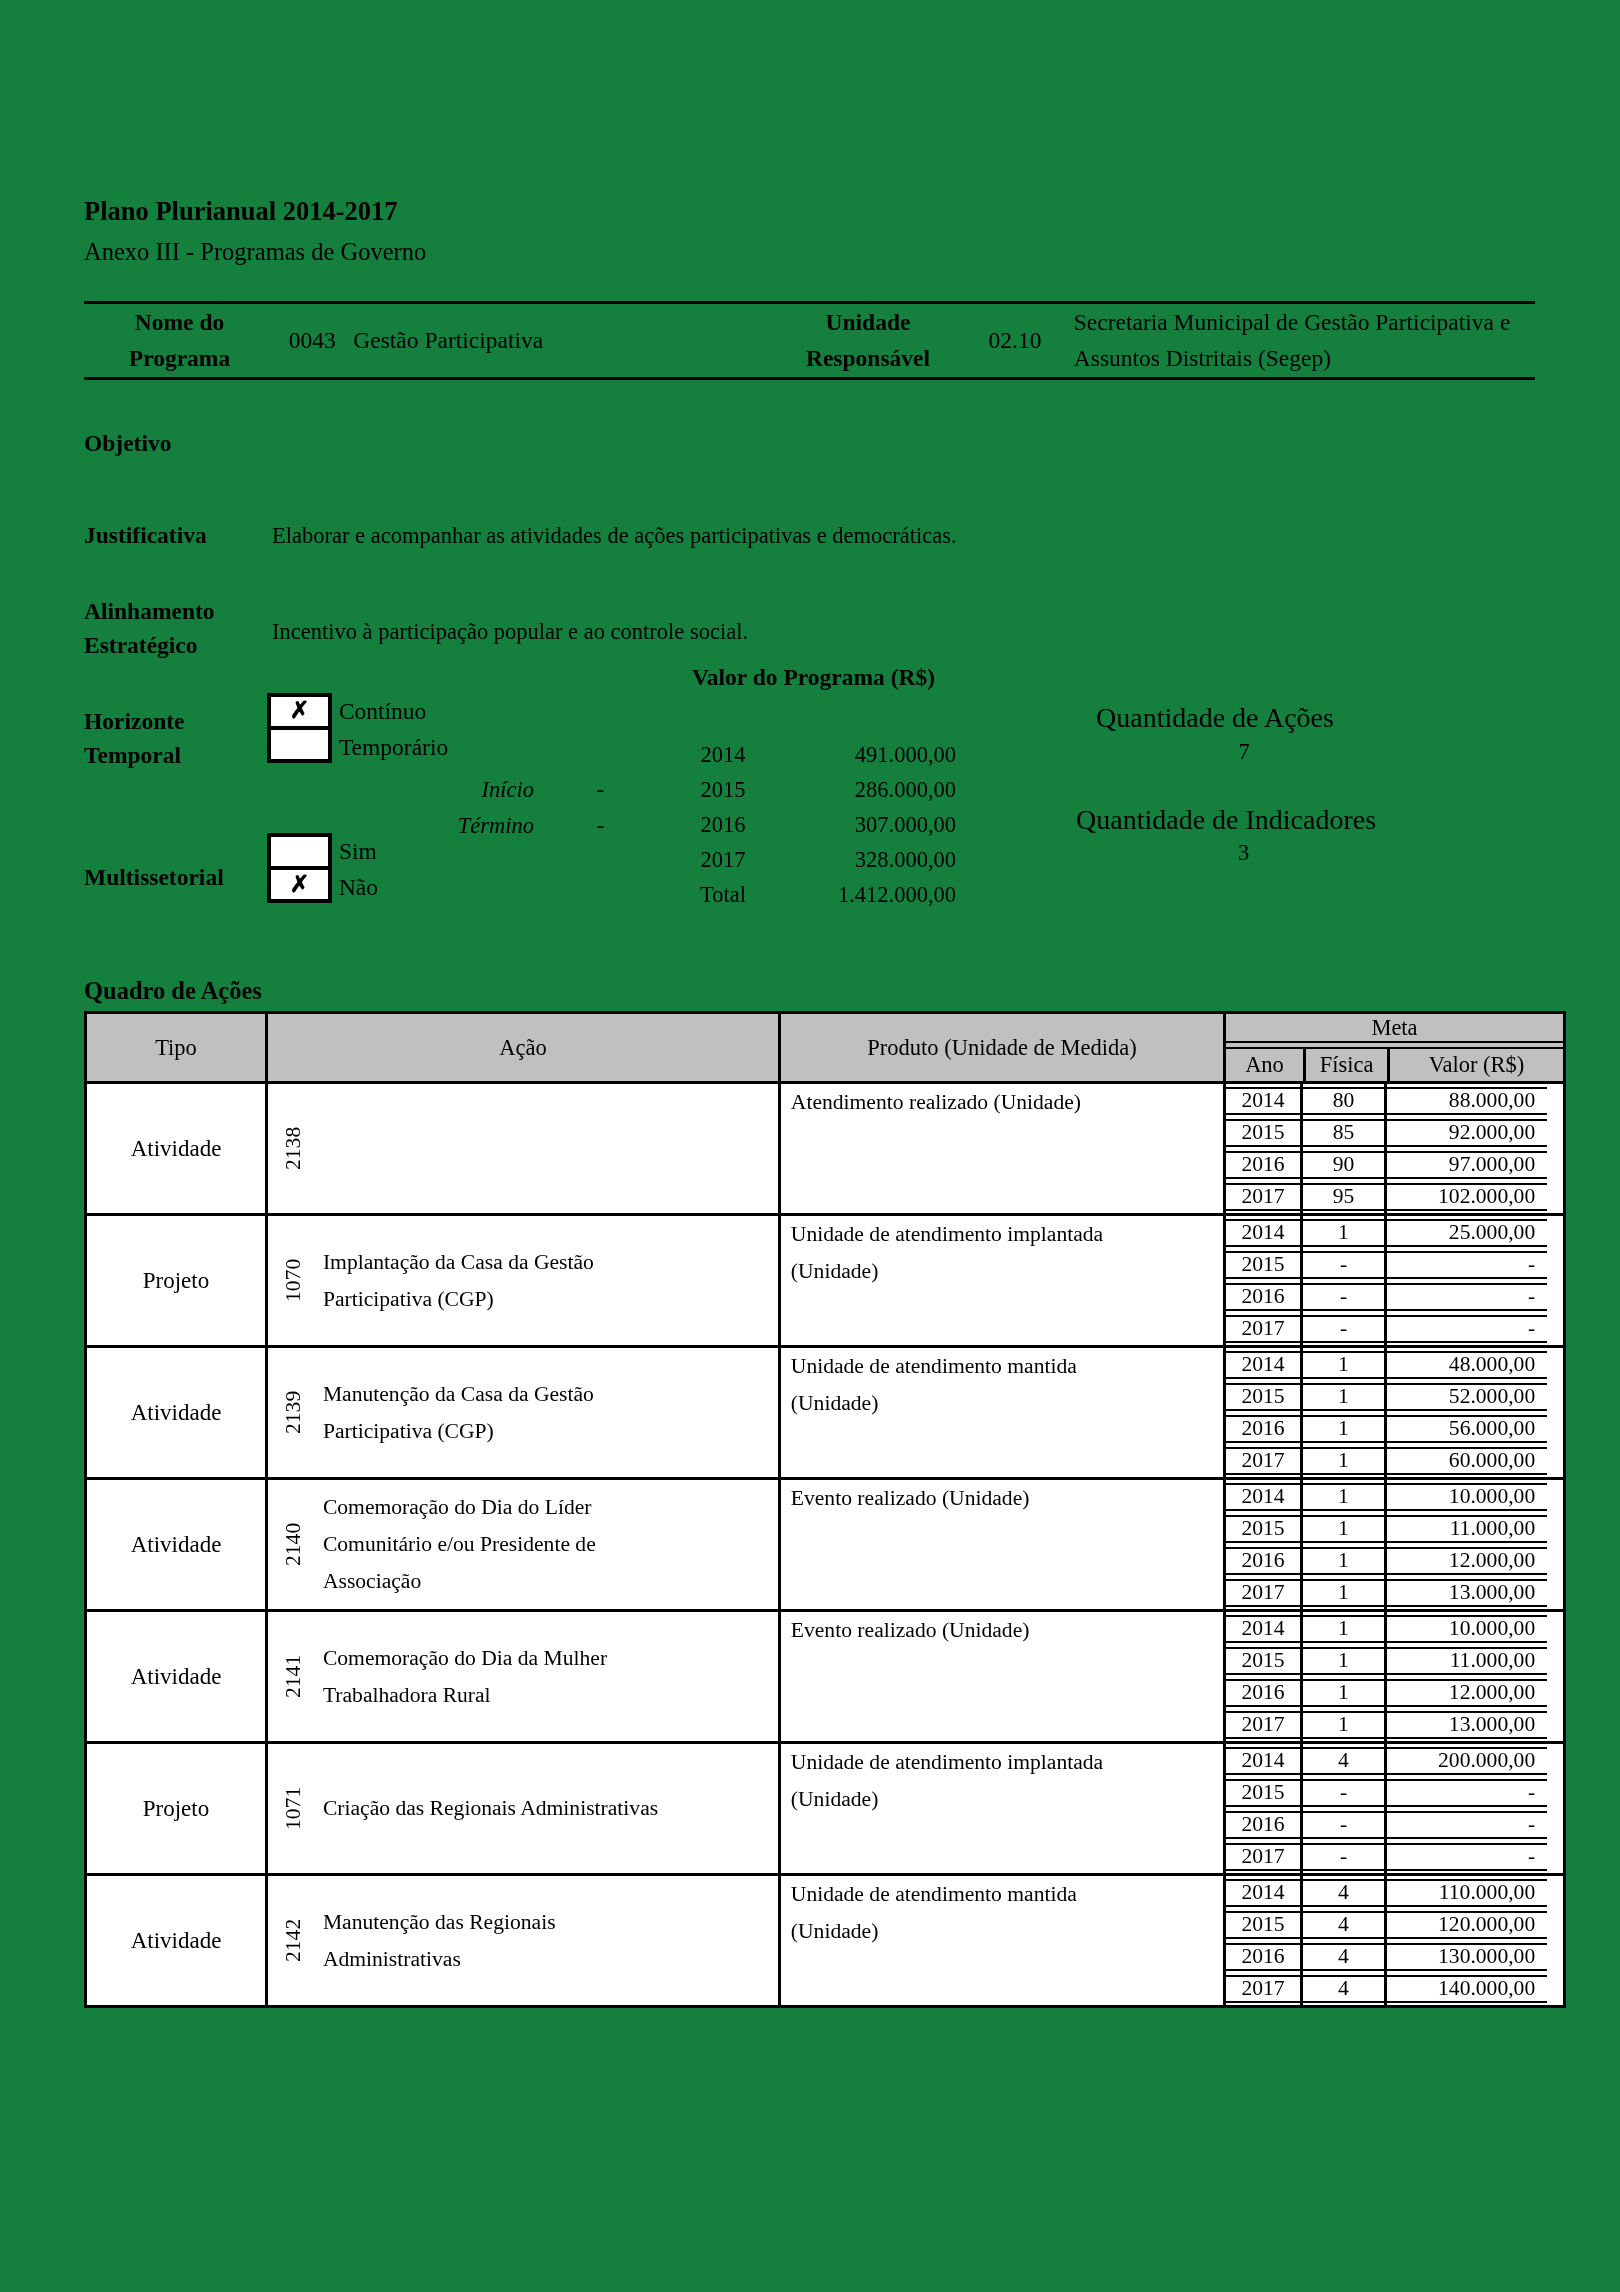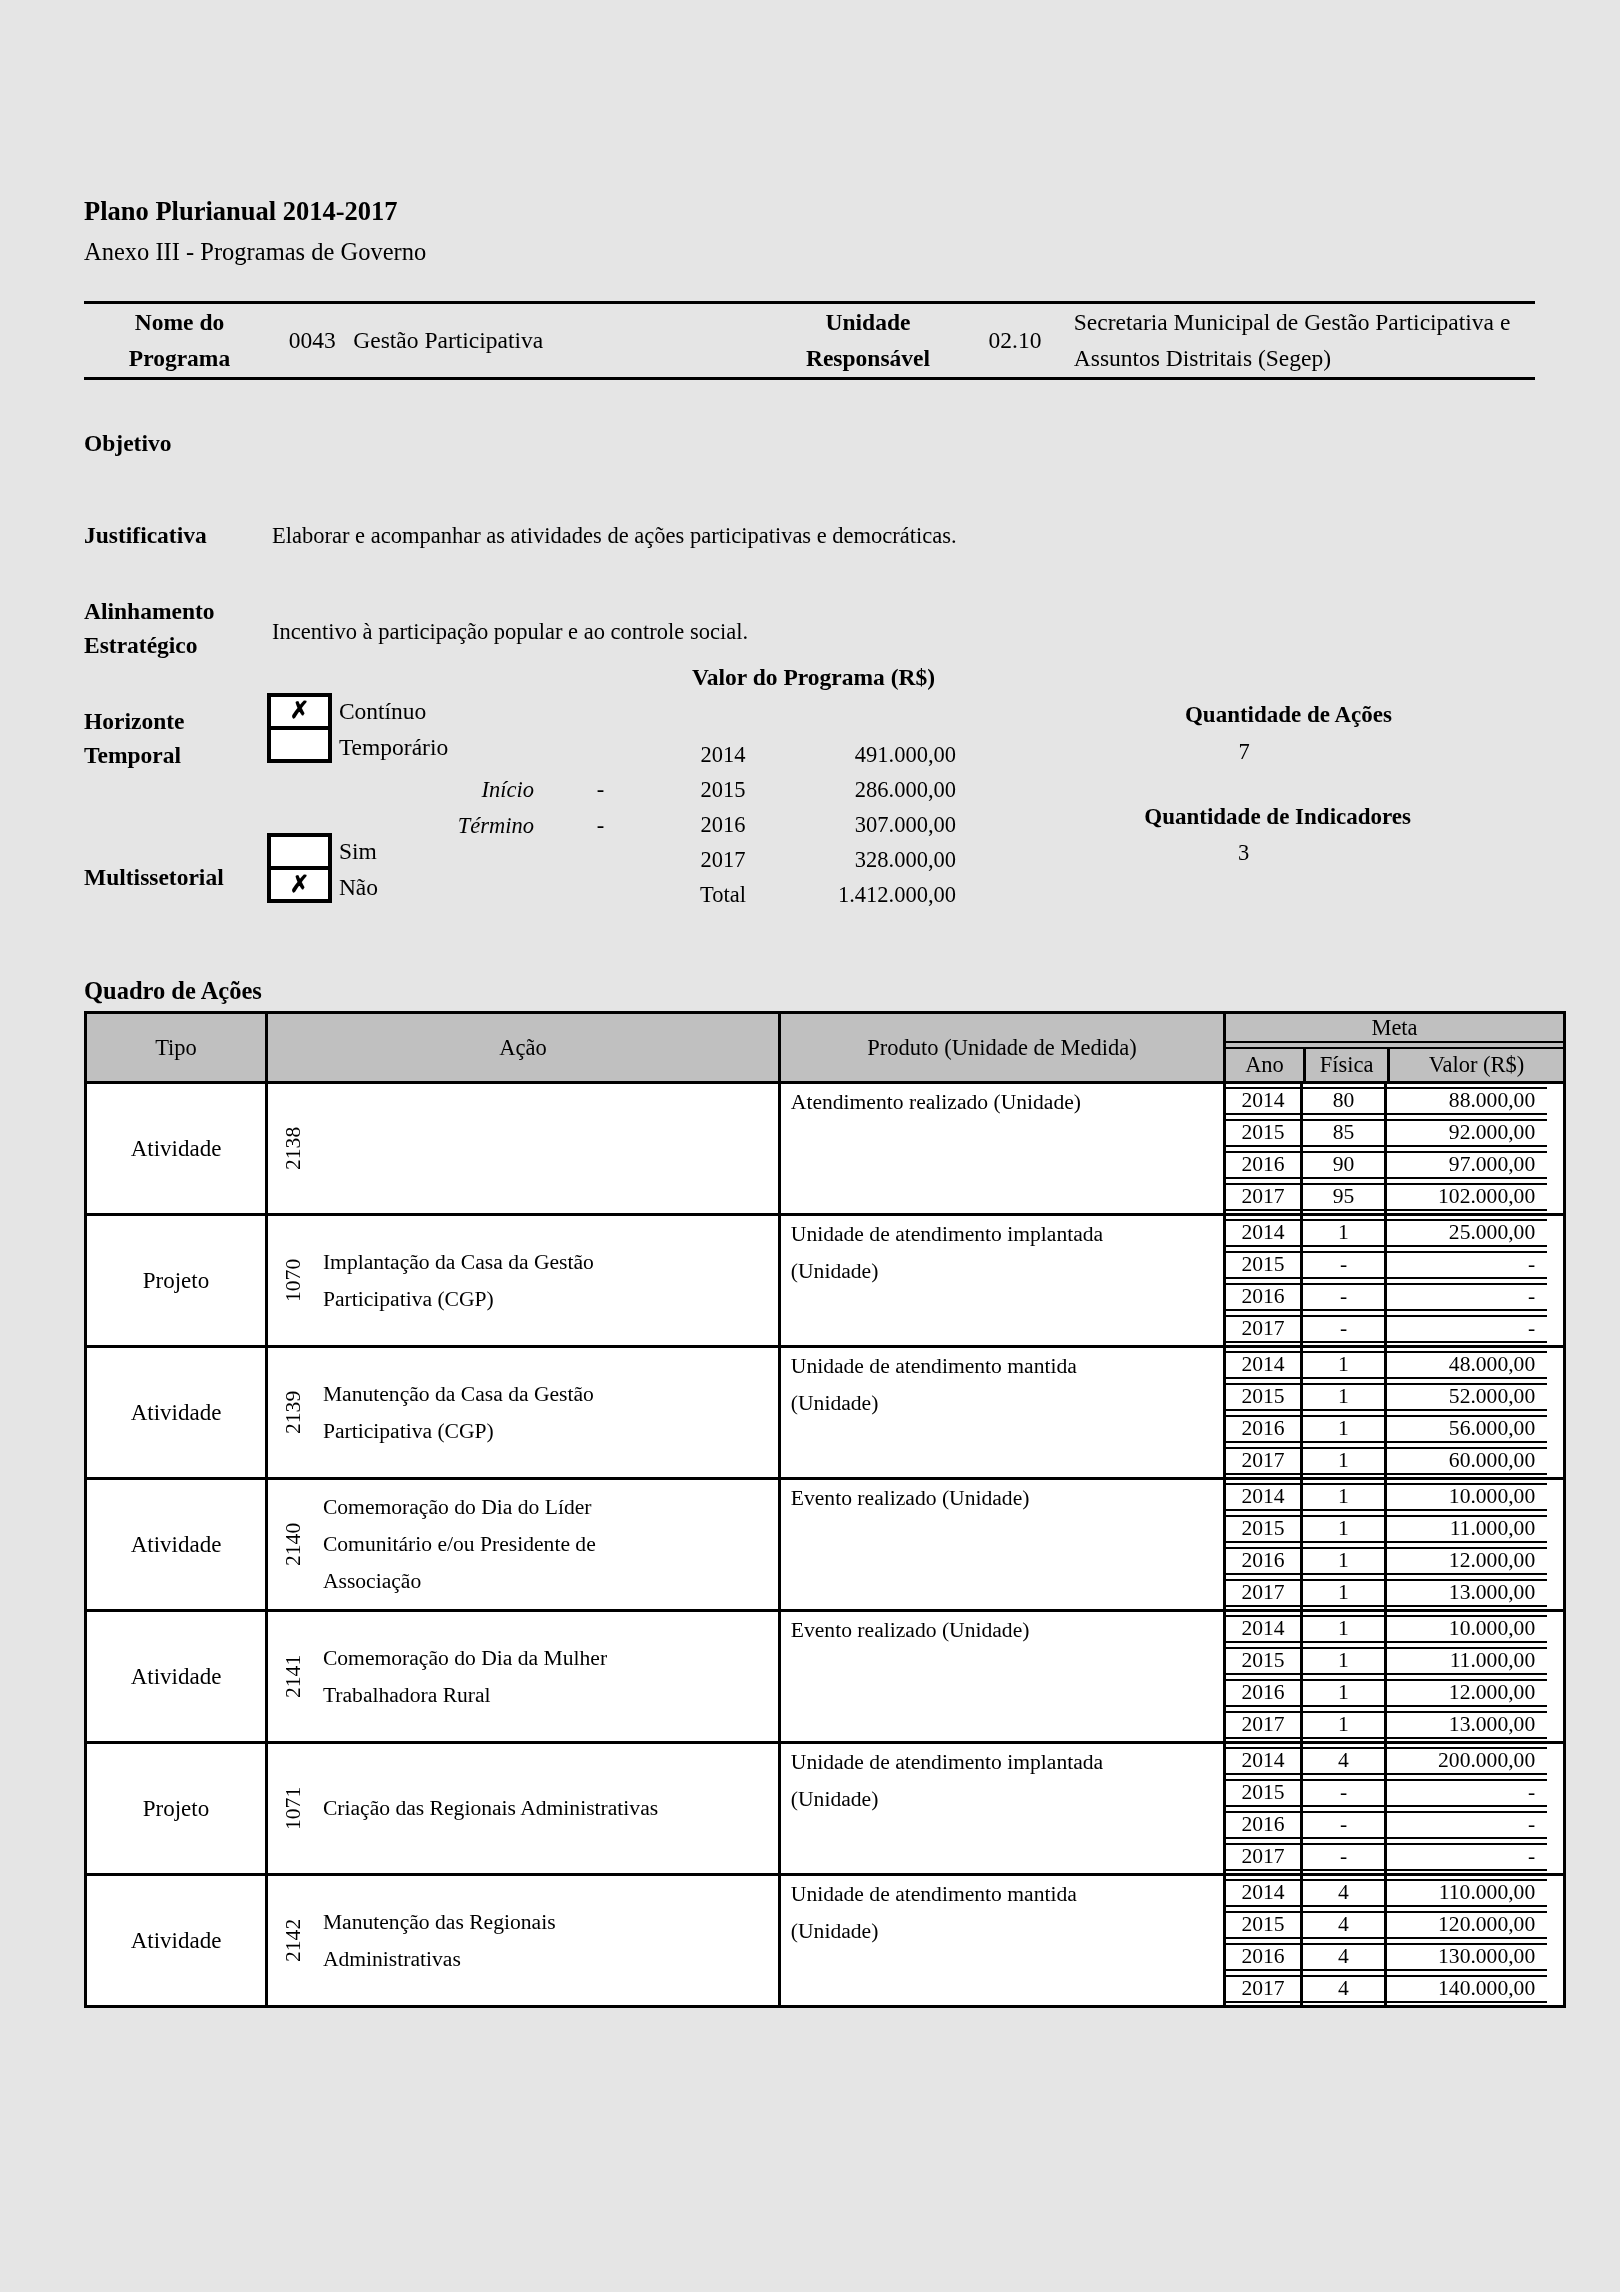--- a/index.html
+++ b/index.html
@@ -1,16 +1,16 @@
 <!DOCTYPE html>
 <html><head>
 <meta charset="utf-8">
 <style>
   html,body{margin:0;padding:0;background:#ffffff;}
-  .page{position:relative;width:1620px;height:2293px;background:#e5e5e5;
+  .page{position:relative;width:1620px;height:2293px;background:#15803d;
         font-family:"Liberation Serif","DejaVu Serif",serif;color:#000;overflow:hidden;}
 
   .abs{position:absolute;}
 
   
   .doc-title{left:84px;top:196px;font-size:26.5px;font-weight:bold;}
   .doc-subtitle{left:84px;top:238px;font-size:24.5px;}
 
   
   .ptable{left:84px;top:301px;width:1451px;height:73px;
@@ -38,21 +38,21 @@
   .inicio-label,.termino-label{width:147px;text-align:right;font-size:22.5px;font-style:italic;}
   .inicio-dash,.termino-dash{width:29px;text-align:center;font-size:22.5px;}
 
   
   .valores-title{left:674px;top:664px;width:279px;text-align:center;font-size:23.5px;font-weight:bold;}
   .valores-rows{left:686px;top:737px;width:270px;}
   .vrow{display:flex;align-items:center;height:35px;font-size:22.5px;}
   .vyear{width:74px;text-align:center;}
   .vval{flex:1;text-align:right;}
 
-  .qt-label{text-align:right;font-size:23px;font-weight:bold;}
+  .qt-label{text-align:left;font-size:28px;font-weight:normal;}
   .qt-value{text-align:center;font-size:22.5px;}
 
   
   .quadro-title{left:84px;top:977px;font-size:24.5px;font-weight:bold;}
   .qtable{left:84px;top:1011px;width:1482px;border:3.9px solid #000;box-sizing:border-box;background:#fff;}
 
   .qhdr{display:flex;background:#c0c0c0;border-bottom:3.9px solid #000;height:67px;font-size:22.5px;}
   .qh-cell{display:flex;align-items:center;justify-content:center;}
   .qh-tipo{width:178px;}
   .qh-acao{width:510px;border-left:3.9px solid #000;}

